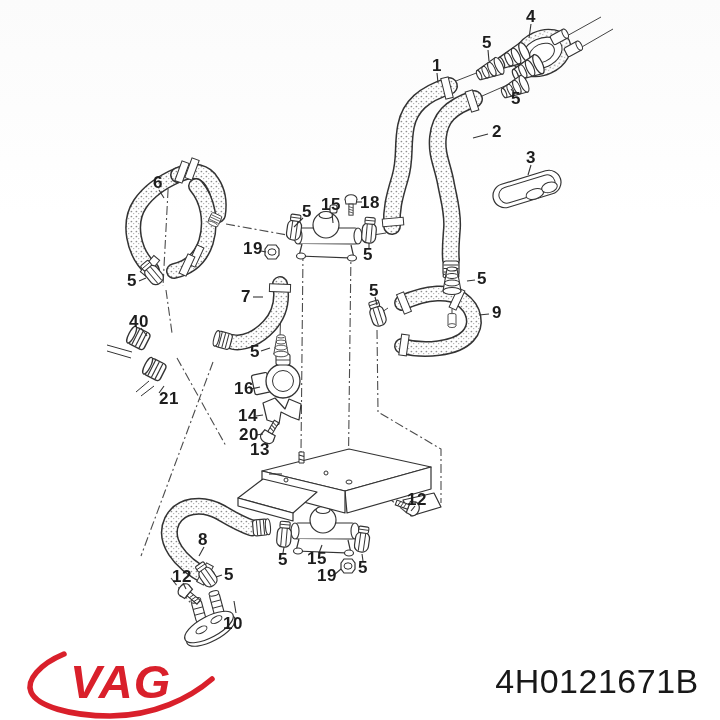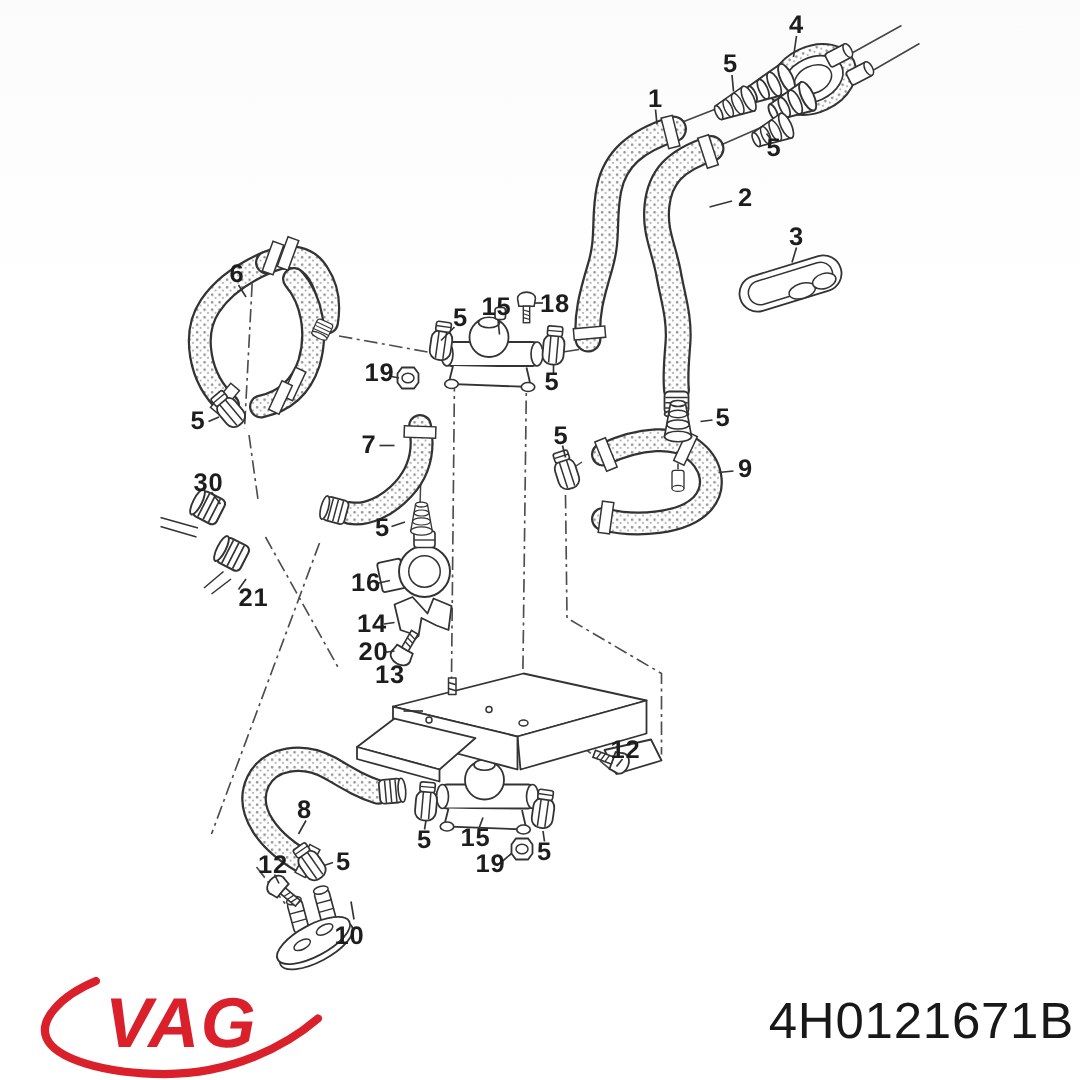--- a/index.html
+++ b/index.html
@@ -10,21 +10,21 @@
   #artwork{position:absolute;left:0;top:0;}
   #callout-layer{position:absolute;left:0;top:0;width:720px;height:720px;pointer-events:none;}
   .callout{position:absolute;transform:translate(-50%,-50%);
            font:bold 17px "Liberation Sans",sans-serif;color:#1d1d1d;
            letter-spacing:0.5px;white-space:nowrap;}
   #logo{position:absolute;left:14px;top:634px;width:212px;height:86px;}
   #logo text{font-family:"Liberation Sans",sans-serif;font-weight:bold;
              font-style:italic;font-size:47px;letter-spacing:1px;}
   #part-number{position:absolute;left:478px;top:662px;width:238px;
                font:400 34px "Liberation Sans",sans-serif;color:#181818;
-               text-align:right;letter-spacing:0.5px;}
+               text-align:center;letter-spacing:0.5px;}
 </style>
 </head>
 <body>
 
 <div id="stage">
 
 <svg id="artwork" width="720" height="720" viewBox="0 0 720 720">
   <defs>
     <pattern id="st" width="5" height="5" patternUnits="userSpaceOnUse">
       <rect width="5" height="5" fill="#ffffff"></rect>
@@ -316,21 +316,21 @@
       <div class="callout" style="left: 331px; top: 205px;">15</div>
       <div class="callout" style="left: 370px; top: 203px;">18</div>
       <div class="callout" style="left: 307px; top: 212px;">5</div>
       <div class="callout" style="left: 253px; top: 249px;">19</div>
       <div class="callout" style="left: 368px; top: 255px;">5</div>
       <div class="callout" style="left: 132px; top: 281px;">5</div>
       <div class="callout" style="left: 482px; top: 279px;">5</div>
       <div class="callout" style="left: 246px; top: 297px;">7</div>
       <div class="callout" style="left: 374px; top: 291px;">5</div>
       <div class="callout" style="left: 497px; top: 313px;">9</div>
-      <div class="callout" style="left: 139px; top: 322px;">30</div>
+      <div class="callout" style="left: 139px; top: 322px;">40</div>
       <div class="callout" style="left: 255px; top: 352px;">5</div>
       <div class="callout" style="left: 244px; top: 389px;">16</div>
       <div class="callout" style="left: 157px; top: 399px; margin-left: 12px;">21</div>
       <div class="callout" style="left: 248px; top: 416px;">14</div>
       <div class="callout" style="left: 249px; top: 435px;">20</div>
       <div class="callout" style="left: 260px; top: 450px;">13</div>
       <div class="callout" style="left: 417px; top: 500px;">12</div>
       <div class="callout" style="left: 203px; top: 540px;">8</div>
       <div class="callout" style="left: 317px; top: 559px;">15</div>
       <div class="callout" style="left: 283px; top: 560px;">5</div>

